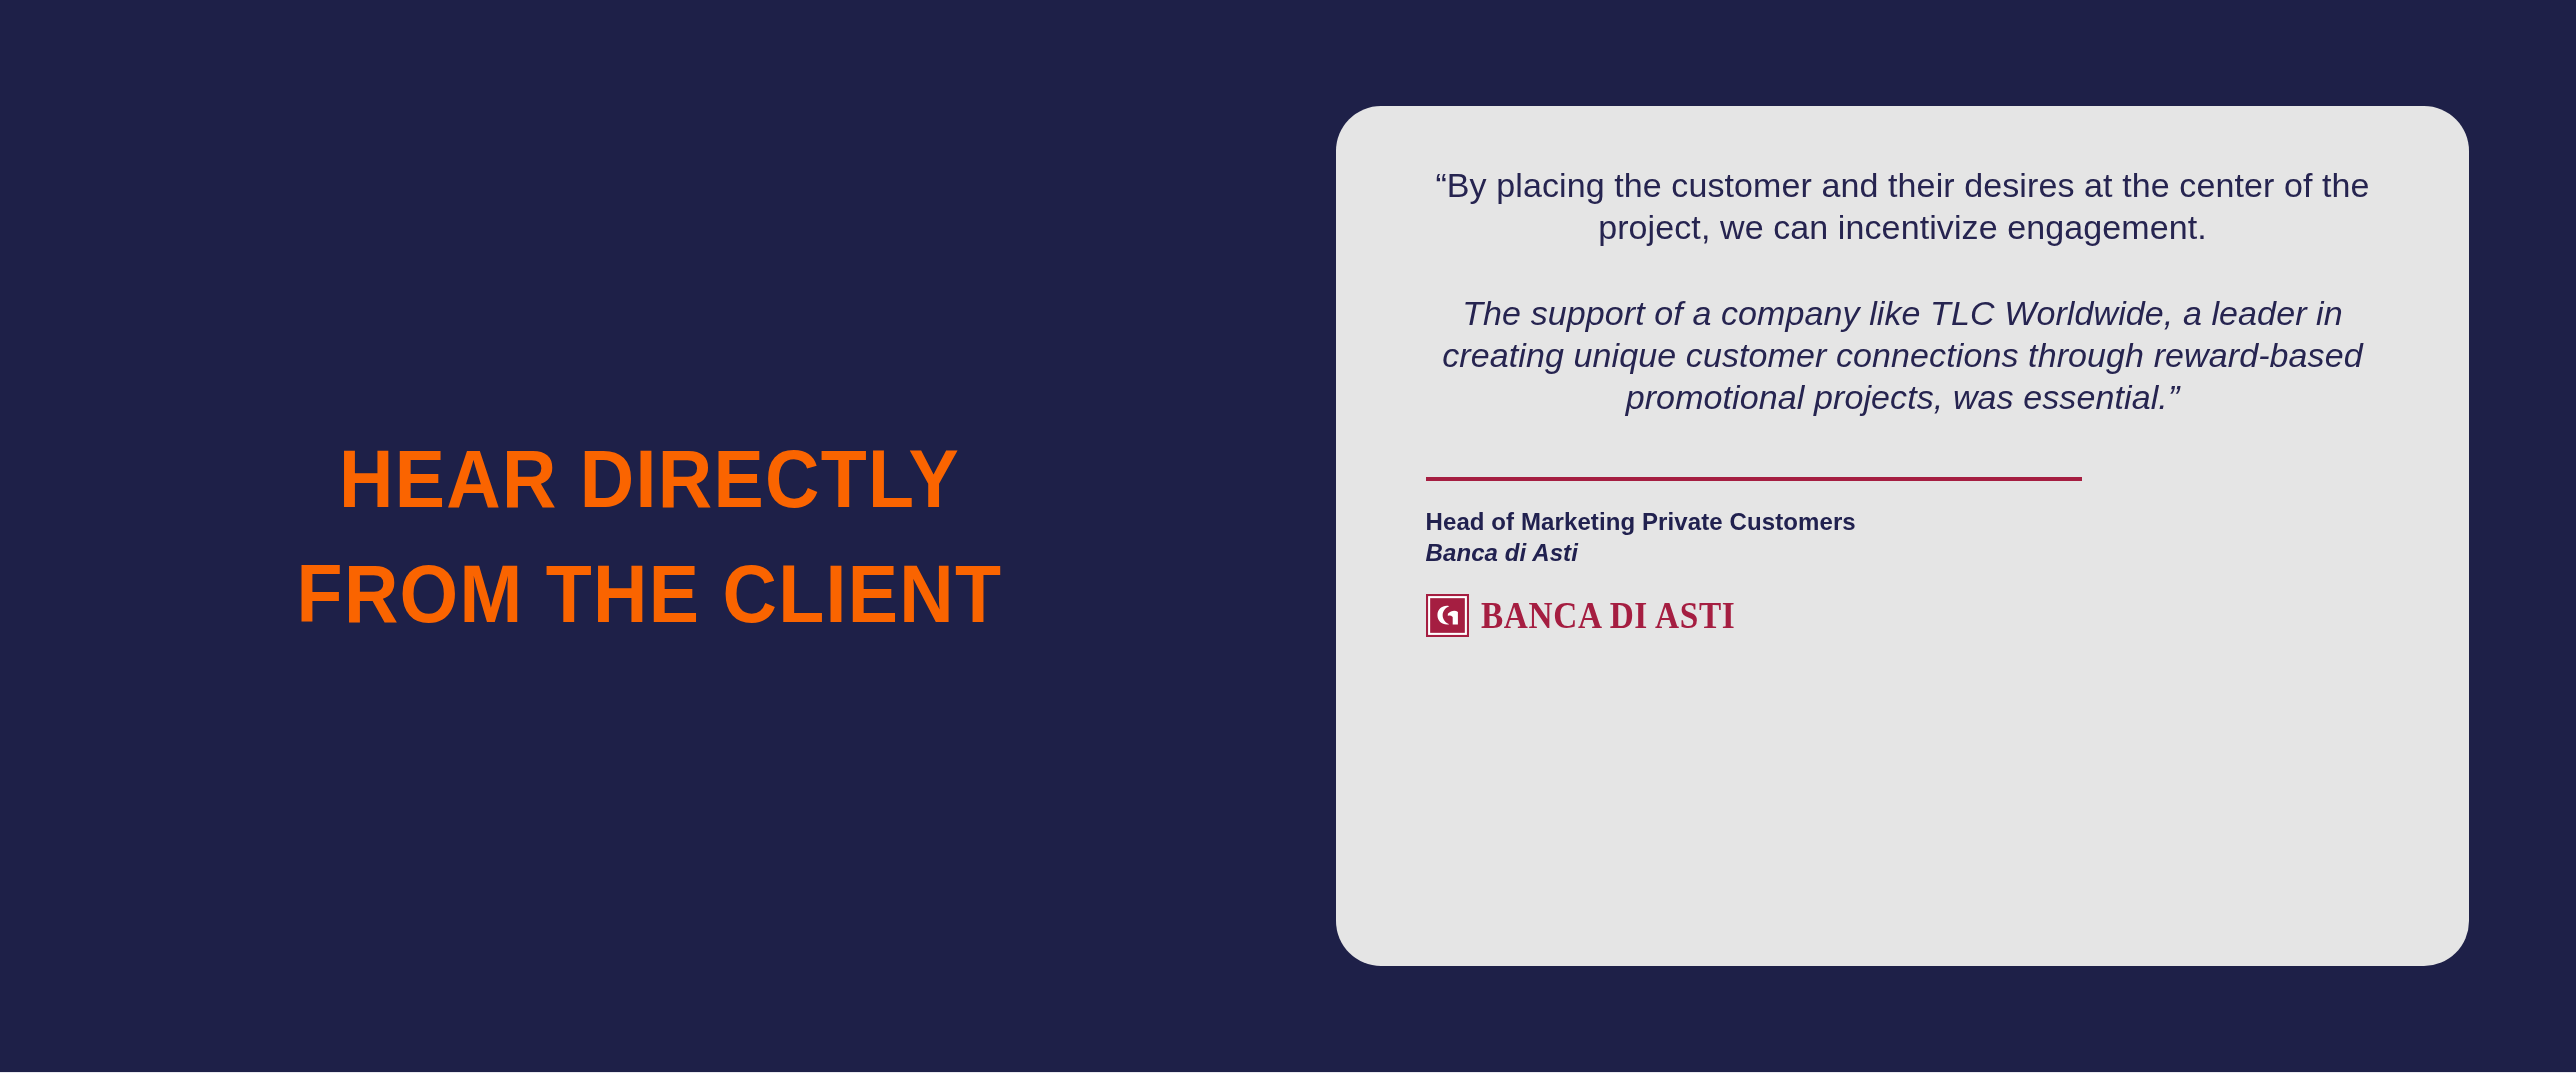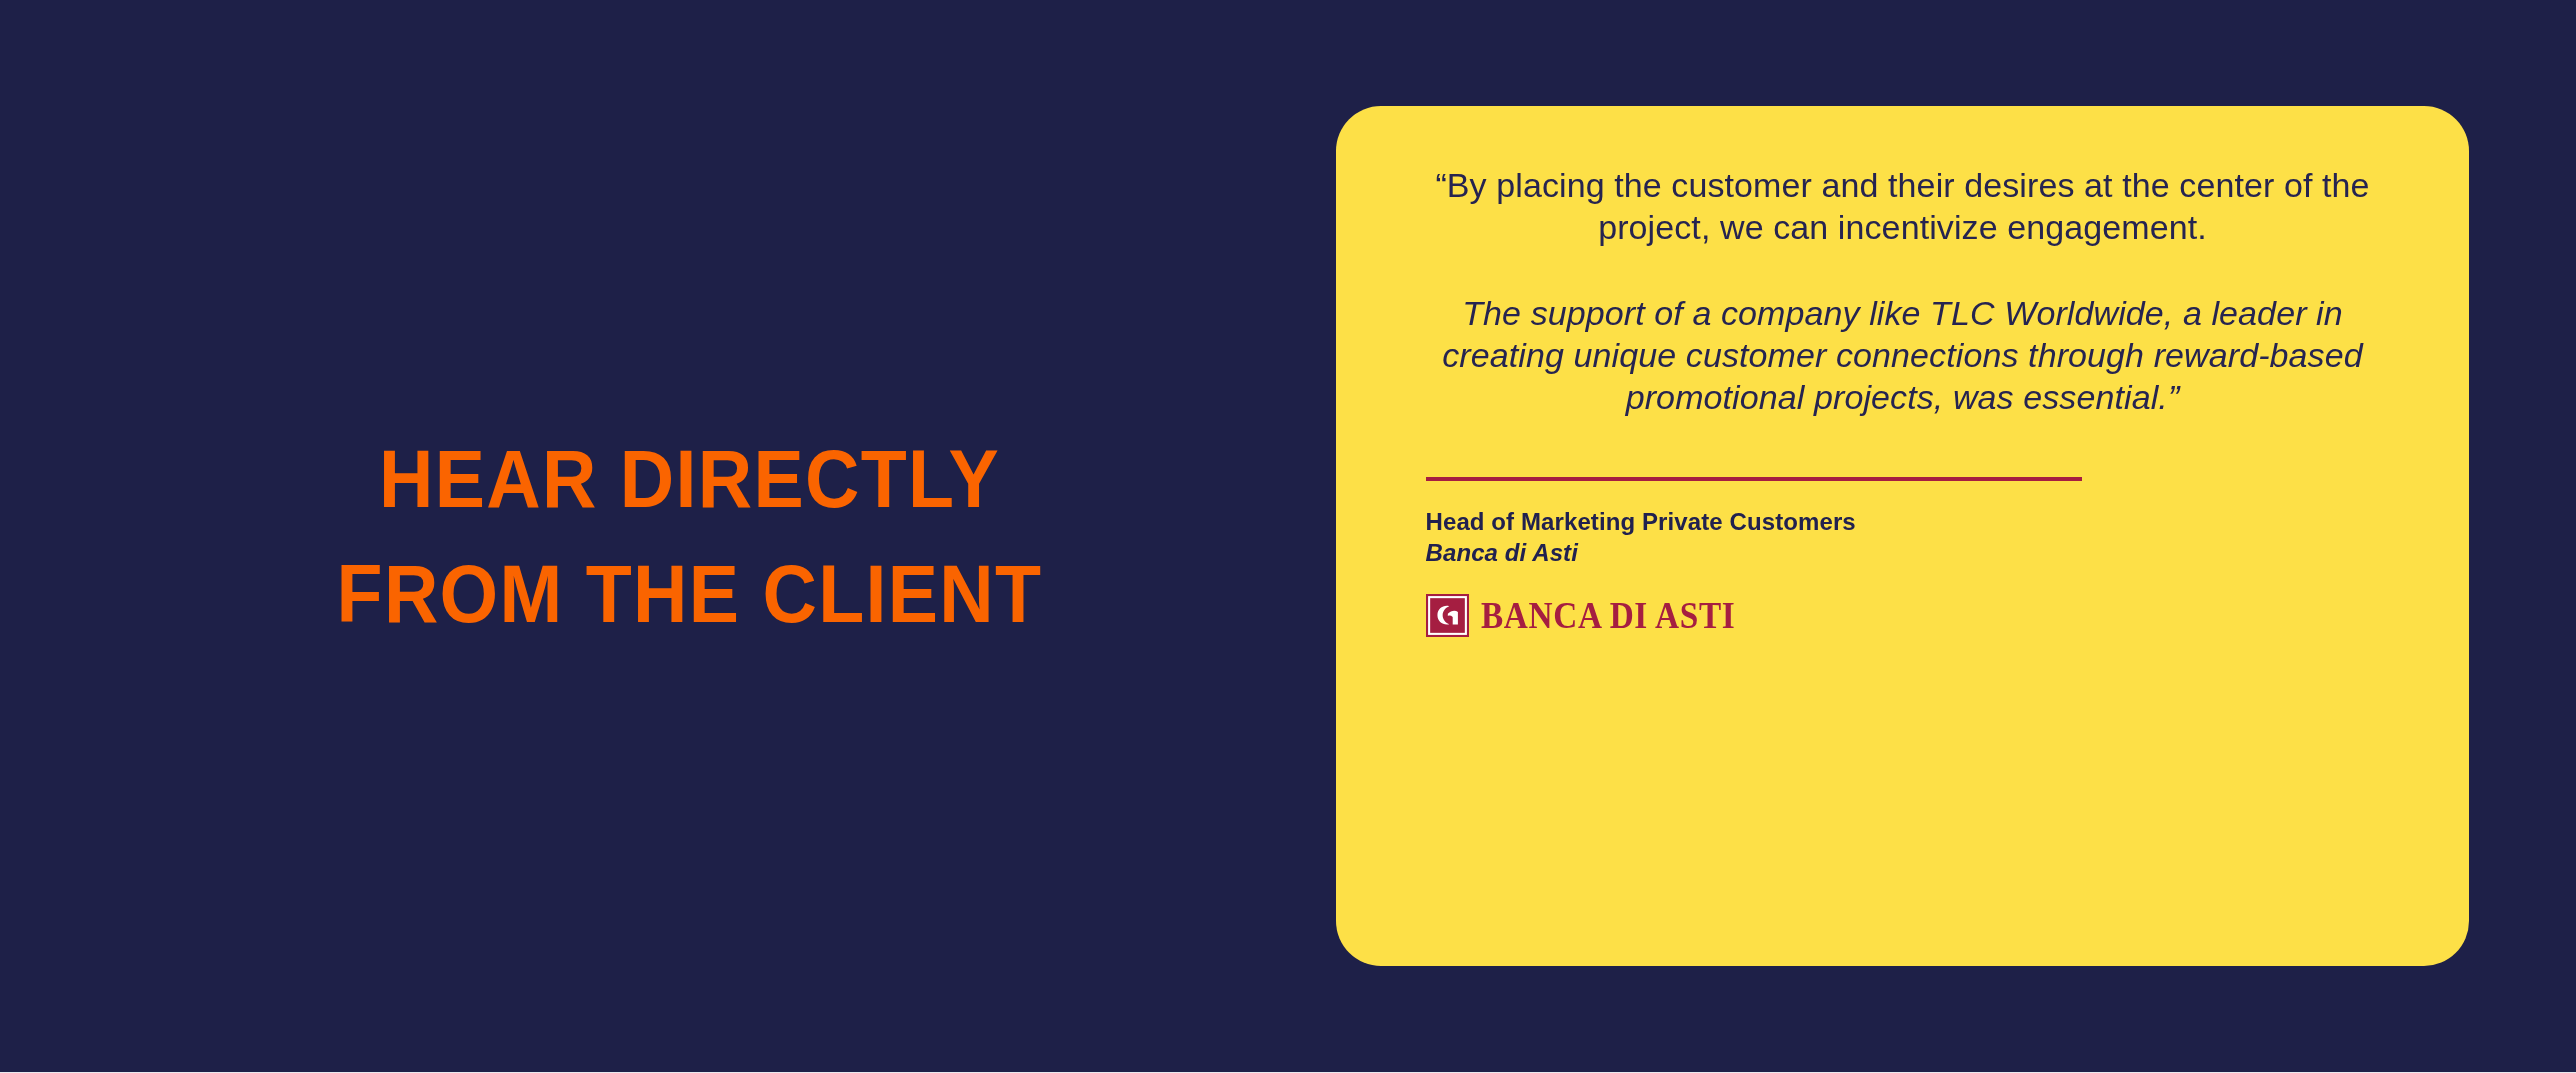--- a/index.html
+++ b/index.html
@@ -26,21 +26,20 @@
   .headline-col {
     position: absolute;
     left: 0;
     top: 0;
     width: 1298px;
     height: 1074px;
     display: flex;
     flex-direction: column;
     align-items: center;
     justify-content: center;
-    padding-left: 40px;
   }
   .headline {
     text-align: center;
     color: #fa6400;
     font-family: "Liberation Sans Narrow", "Liberation Sans", sans-serif;
     font-weight: 700;
     font-size: 81px;
     line-height: 1.42;
     letter-spacing: 1.4px;
     transform: scaleX(0.93);
@@ -51,21 +50,21 @@
     display: block;
   }
 
   
   .quote-card {
     position: absolute;
     left: 1336px;
     top: 106px;
     width: 1133px;
     height: 860px;
-    background: #fde047;
+    background: #e5e5e5;
     border-radius: 45px;
     box-sizing: border-box;
     padding: 58px 84px 0 84px;
   }
 
   .quote-body {
     color: #262450;
     font-size: 34px;
     line-height: 1.245;
     text-align: center;

